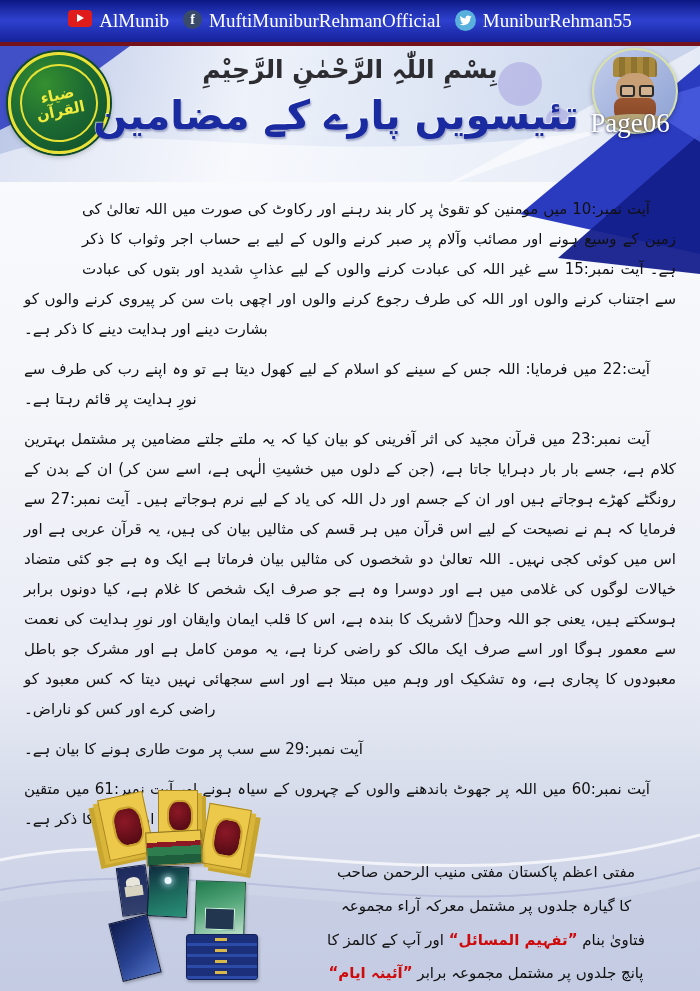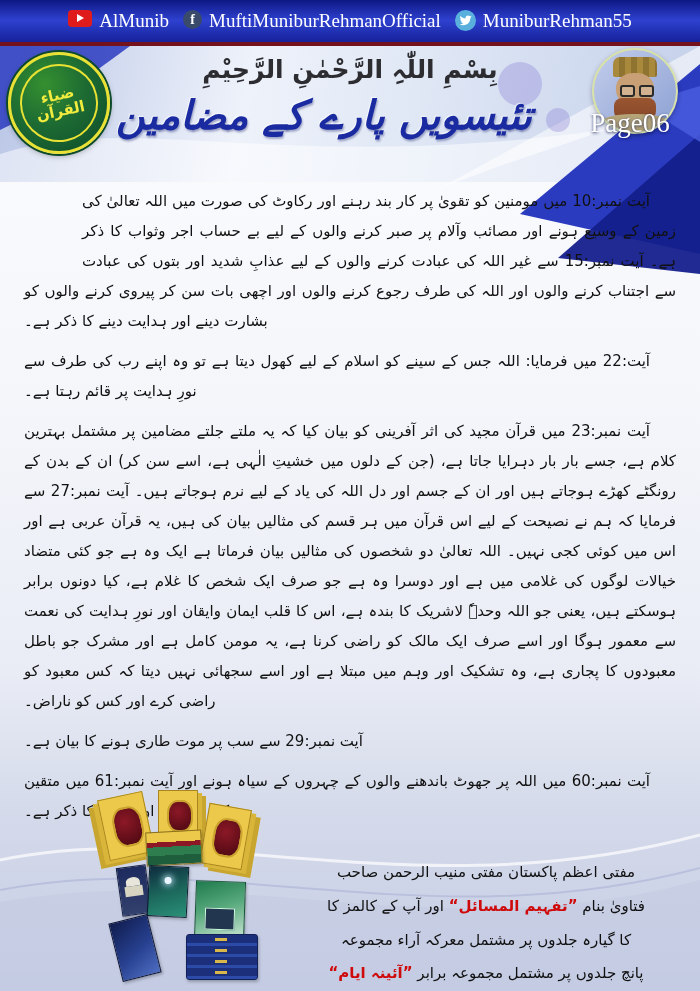--- a/index.html
+++ b/index.html
@@ -21,23 +21,23 @@
   .tw-icon{width:21px;height:21px;border-radius:50%;background:#5ab0dd;
     display:flex;align-items:center;justify-content:center;}
   .tw-icon svg{width:13px;height:13px;fill:#fff;}
   .maroon-strip{position:absolute;left:0;top:42px;width:700px;height:4px;background:#73121c;z-index:5;}
   
   .header{position:absolute;left:0;top:46px;width:700px;height:136px;
     background:linear-gradient(100deg,#b9c6e6 0%,#eef2fa 35%,#dfe7f5 60%,#c4d0ea 100%);z-index:1;}
   .header-art{position:absolute;left:0;top:46px;width:700px;height:230px;z-index:1;pointer-events:none;}
   .bismillah{position:absolute;left:150px;top:55px;width:400px;text-align:center;z-index:3;
     font-size:25px;font-weight:700;color:#2c2c31;direction:rtl;}
-  .main-title{position:absolute;left:54px;top:92px;width:540px;text-align:center;z-index:3;
+  .main-title{position:absolute;left:66px;top:92px;width:540px;text-align:center;z-index:3;
     font-size:40px;font-weight:700;color:#1a2aa0;direction:rtl;
-    text-shadow:1px 2px 2px rgba(25,35,110,.35), -1px -1px 0 rgba(255,255,255,.6);font-style:italic;}
+    text-shadow:1px 2px 2px rgba(25,35,110,.35), -1px -1px 0 rgba(255,255,255,.6);}
   .logo{position:absolute;left:8px;top:52px;width:96px;height:96px;border-radius:50%;z-index:3;
     background:radial-gradient(circle at 35% 30%,#35902f 0%,#1d6b33 45%,#0d4a2a 100%);
     border:3px solid #e9e234;box-shadow:0 0 0 2px #0d4a2a,0 2px 6px rgba(0,0,0,.35);
     display:flex;align-items:center;justify-content:center;}
   .logo-inner{width:74px;height:74px;border-radius:50%;border:2px solid #e9e234;
     display:flex;align-items:center;justify-content:center;transform:rotate(-12deg);
     color:#f2ec3f;font-size:15px;font-weight:700;direction:rtl;text-align:center;line-height:1.1;}
   .photo{position:absolute;left:592px;top:48px;width:82px;height:82px;border-radius:50%;z-index:3;
     background:linear-gradient(135deg,#c3cdec 0%,#8ba0d2 100%);
     border:2px solid #d8e2a8;overflow:hidden;box-shadow:0 2px 5px rgba(0,0,0,.3);}
@@ -48,21 +48,21 @@
   .glass-r{position:absolute;left:45px;top:35px;width:11px;height:8px;border:2px solid #2a2a2a;border-radius:3px;background:rgba(255,255,255,.2);}
   .beard{position:absolute;left:20px;top:48px;width:42px;height:26px;border-radius:8px 8px 50% 50%;
     background:linear-gradient(180deg,#9a5530 0%,#8a4a2a 70%,#7a3f22 100%);}
   .shoulders{position:absolute;left:6px;top:64px;width:70px;height:20px;border-radius:45% 45% 0 0;background:#b4a478;}
   .page-label{position:absolute;left:565px;top:108px;width:130px;text-align:center;z-index:3;
     color:#fff;font-family:"Liberation Serif",serif;font-size:27px;
     text-shadow:0 1px 3px rgba(10,20,80,.8);}
   
   .article{position:absolute;left:24px;top:186px;width:652px;z-index:2;
     direction:rtl;font-size:15px;line-height:2.0;color:#111;text-align:justify;text-align-last:left;}
-  .article p{margin:0 0 10px 0;text-indent:26px;}
+  .article p{margin:8px 0 10px 0;text-indent:26px;}
   .corner-spacer{float:left;width:58px;height:72px;}
   
   .footer-text{position:absolute;left:285px;top:812px;width:402px;z-index:2;
     direction:rtl;text-align:center;font-size:15px;line-height:2.25;color:#101010;margin-top:44px;}
   .footer-text .red{color:#cf0a0a;font-weight:700;}
   .books{position:absolute;left:100px;top:788px;width:168px;height:196px;z-index:2;}
   .book{position:absolute;box-shadow:1px 2px 3px rgba(0,0,0,.25);}
   .ybook{background:#ecc94b;border:1px solid #a8861f;}
   .ybook .medallion{position:absolute;left:20%;top:18%;width:60%;height:60%;border-radius:40%;
     background:radial-gradient(circle at 40% 35%,#8c1826 0%,#5a0c16 75%);border:2px solid #caa32e;}
@@ -185,19 +185,19 @@
       </div>
     <div class="book green-book">
         <div class="green-panel"></div>
       </div>
     <div class="book navy-cover"></div>
     <div class="book blue-stack"></div>
   </div>
 
   <div class="footer-text" lang="ur">
     <div><span>مفتی اعظم پاکستان مفتی منیب الرحمن صاحب</span><span class="red"></span><span></span></div>
+    <div><span>کا گیارہ جلدوں پر مشتمل معرکہ آراء مجموعہ</span><span class="red"></span><span></span></div>
     <div><span>فتاویٰ بنام </span><span class="red">”تفہیم المسائل“</span><span> اور آپ کے کالمز کا</span></div>
-    <div><span>کا گیارہ جلدوں پر مشتمل معرکہ آراء مجموعہ</span><span class="red"></span><span></span></div>
     <div><span>پانچ جلدوں پر مشتمل مجموعہ برابر </span><span class="red">”آئینہ ایام“</span><span></span></div>
     <div><span></span><span class="red">ضیاء القرآن پبلی کیشنز </span><span>برابر/ لاہور سے طلب فرمائیں۔</span></div>
   </div>
 
 </div>
 
 </body></html>

